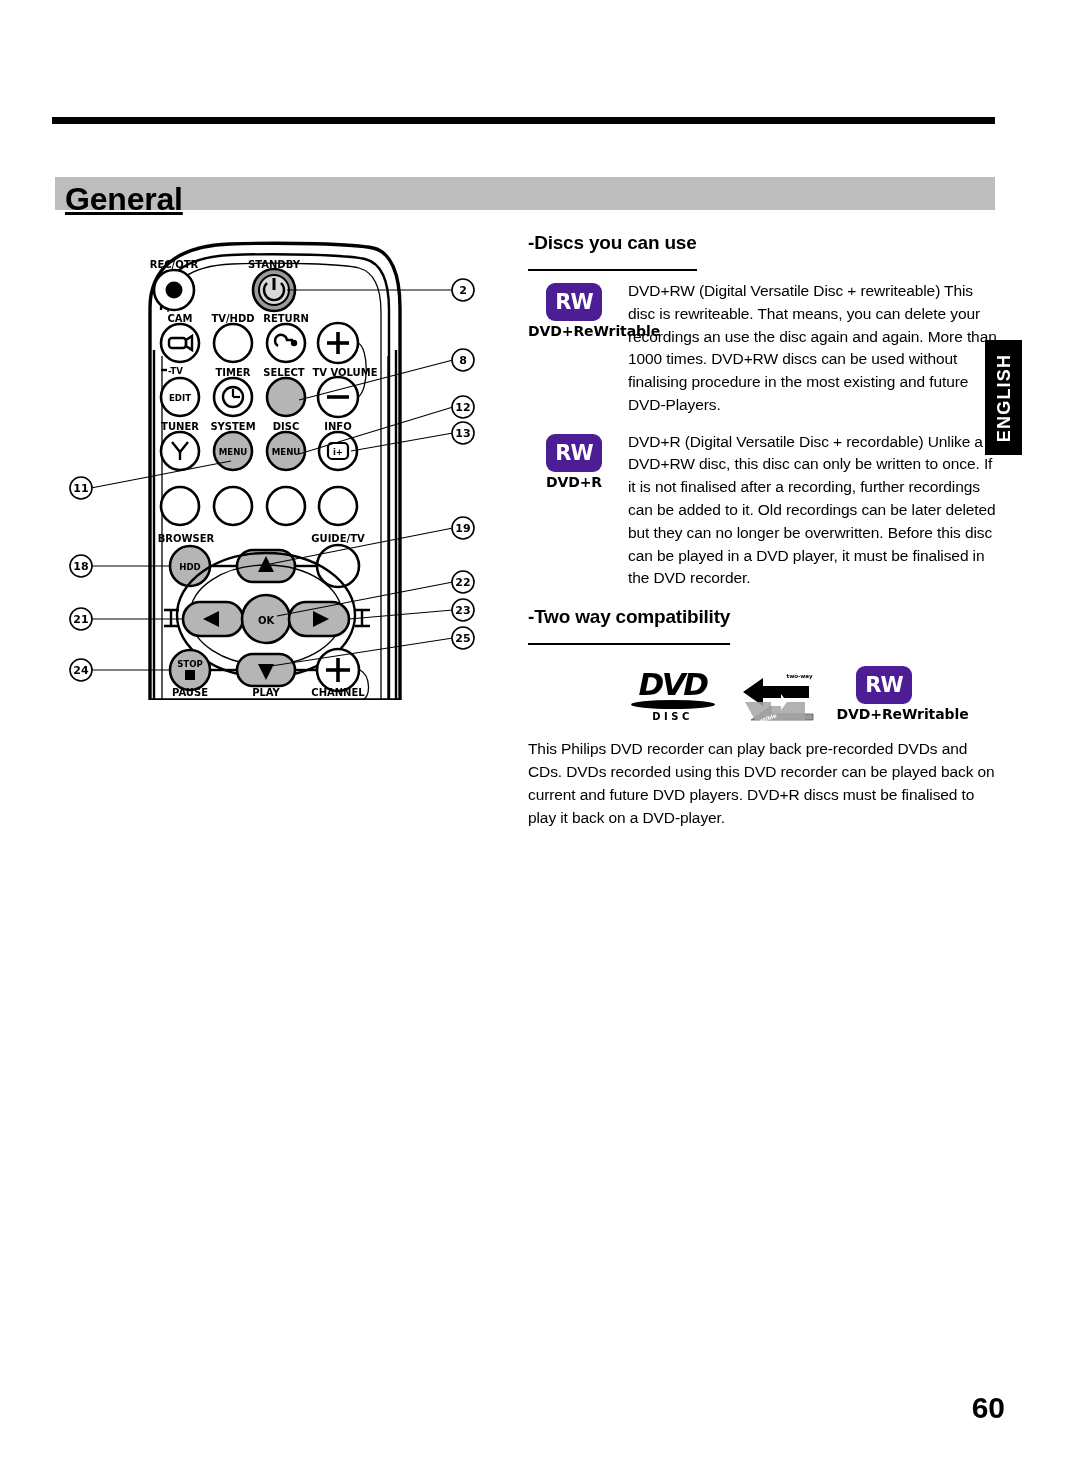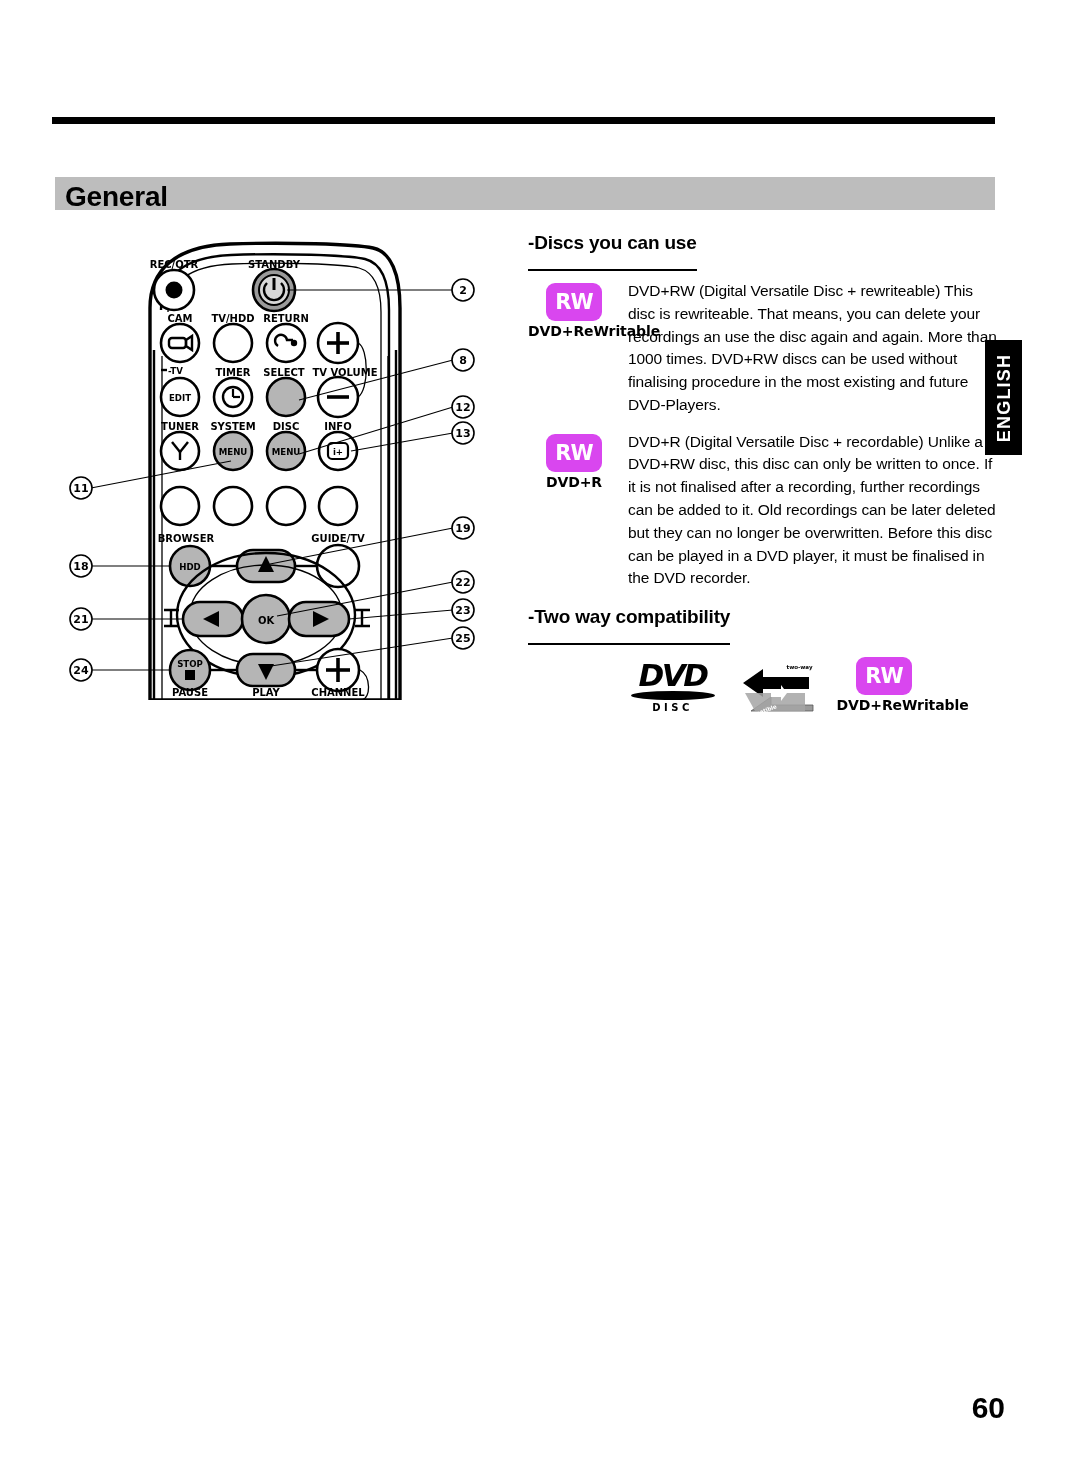--- a/index.html
+++ b/index.html
@@ -47,23 +47,24 @@
     left: 55px;
     top: 177px;
     width: 940px;
     height: 33px;
     background: #bdbdbd;
   }
   .section-banner-label {
     position: absolute;
     left: 10px;
     top: 4px;
-    font-size: 28px;
+    font-size: 32px;
     font-weight: bold;
     letter-spacing: -0.2px;
+    text-decoration: underline;
   }
 
   
   .side-tab {
     position: absolute;
     left: 985px;
     top: 340px;
     width: 37px;
     height: 115px;
     background: #000;
@@ -103,21 +104,21 @@
   }
   .disc-logo-wrap {
     width: 92px;
     flex: 0 0 92px;
     padding-top: 3px;
     text-align: center;
   }
   .rw-badge {
     width: 56px;
     height: 38px;
-    background: #d946ef;
+    background: #4c1d95;
     border-radius: 9px;
     margin: 0 auto;
     position: relative;
   }
   .rw-badge .rw-text {
     position: absolute;
     left: 0; right: 0;
     top: 50%;
     transform: translateY(-52%);
     color: #fff;
@@ -147,21 +148,21 @@
     letter-spacing: -0.1px;
     margin: 0;
   }
 
   
   .compat-row {
     display: flex;
     align-items: flex-end;
     justify-content: center;
     gap: 22px;
-    margin: 3px 0 16px 0;
+    margin: 12px 0 16px 0;
     padding-left: 30px;
   }
   .dvd-logo {
     width: 92px;
     text-align: center;
   }
   .dvd-word {
     font-size: 31px;
     font-weight: bold;
     font-style: italic;
@@ -510,15 +511,16 @@
     </div>
 
     <div class="compat-rw">
       <div class="rw-badge">
         <div class="rw-text">RW</div>
       </div>
       <div class="rw-caption">DVD+ReWritable</div>
     </div>
   </div>
 
+  <p class="body-para">This Philips DVD recorder can play back pre-recorded DVDs and CDs. DVDs recorded using this DVD recorder can be played back on current and future DVD players. DVD+R discs must be finalised to play it back on a DVD-player.</p>
 </div>
 
 <div class="page-number">60</div>
 
 </body></html>

